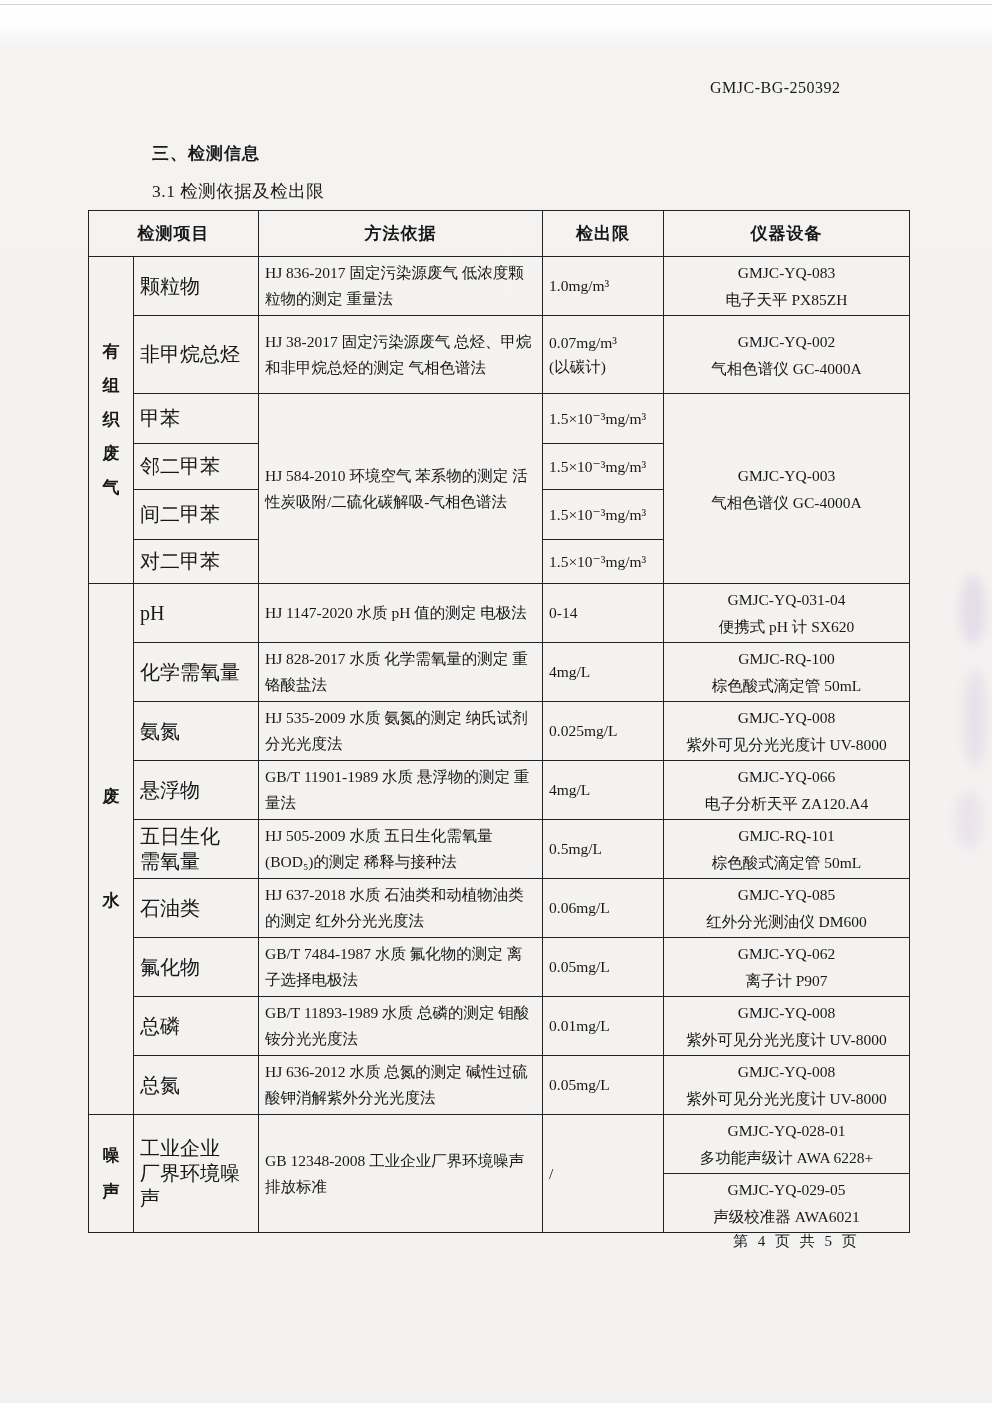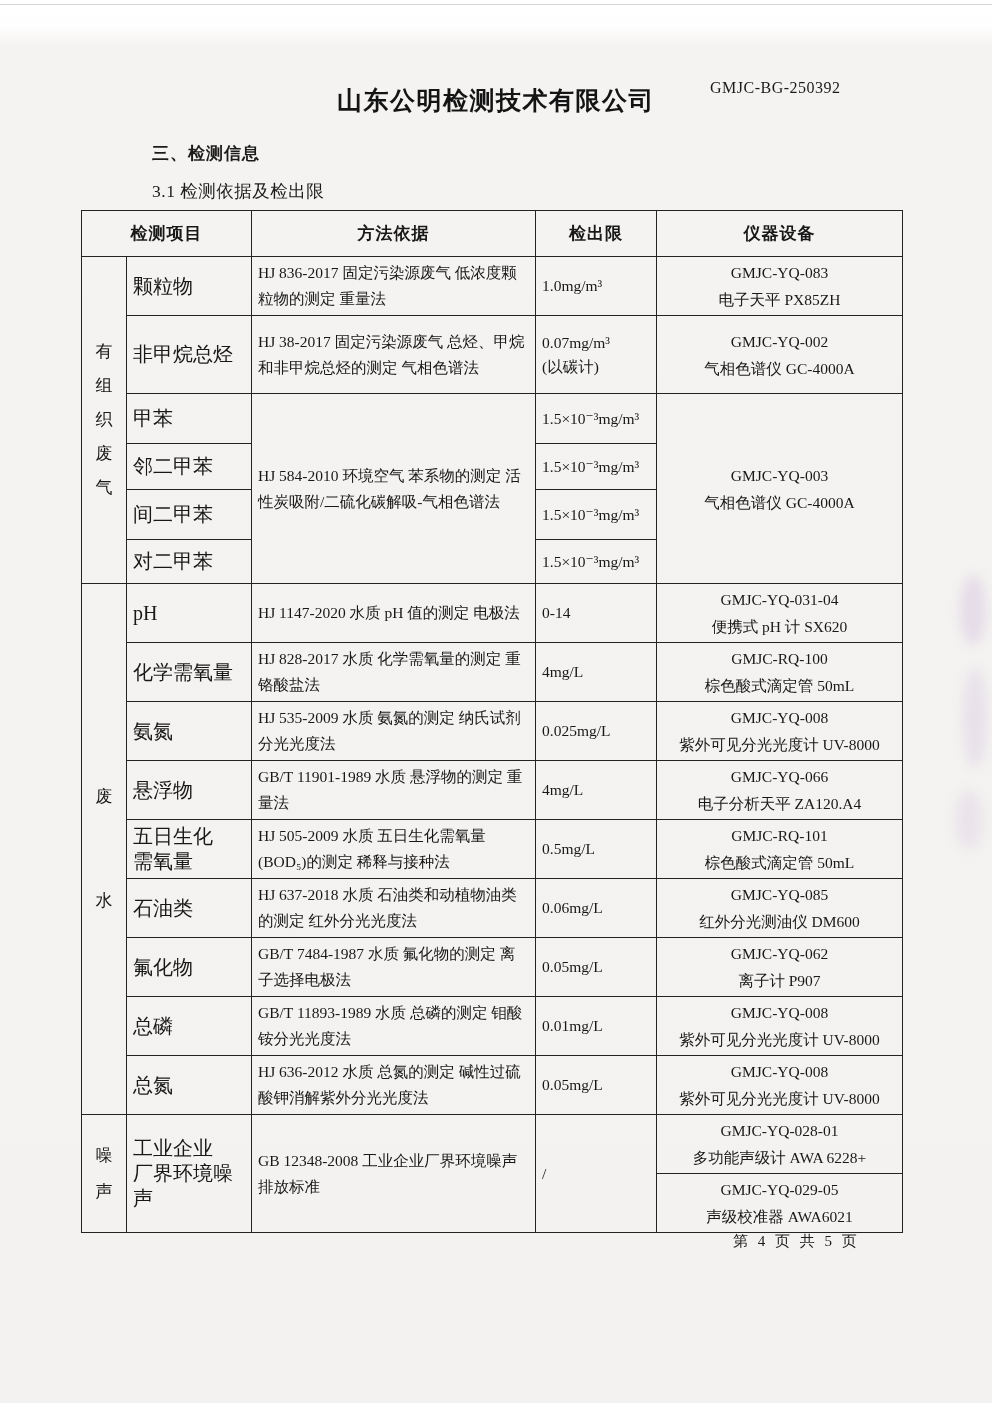--- a/index.html
+++ b/index.html
@@ -12,31 +12,31 @@
   .top-edge{position:absolute;left:0;top:4px;width:100%;height:1px;background:rgba(90,90,90,.25);}
   .report-no{position:absolute;left:710px;top:79px;font-size:16px;letter-spacing:.5px;}
   .company{
     position:absolute;left:0;top:84px;width:100%;text-align:center;
     font-family:"Liberation Sans","DejaVu Sans",sans-serif;
     font-size:25px;font-weight:600;letter-spacing:1.5px;color:#141414;
   }
   .h-section{position:absolute;left:152px;top:142px;font-size:17px;font-weight:bold;letter-spacing:1px;}
   .h-subsection{position:absolute;left:152px;top:179px;font-size:17.5px;font-weight:normal;letter-spacing:.5px;}
   table.report{
-    position:absolute;left:81px;top:210px;width:821px;
+    position:absolute;left:88px;top:210px;width:821px;
     border-collapse:collapse;table-layout:fixed;
     font-size:15.5px;color:#181818;
   }
   table.report td,table.report th{
     border:1.6px solid #232323;padding:2px 6px;
     vertical-align:middle;overflow:hidden;
   }
   th.hdr{font-size:17px;font-weight:bold;text-align:center;letter-spacing:1px;}
   td.group{text-align:center;padding:0;}
-  .vtext{width:1.25em;margin:0 auto;font-weight:normal;font-size:17px;line-height:34px;word-break:break-all;}
+  .vtext{width:1.25em;margin:0 auto;font-weight:bold;font-size:17px;line-height:34px;word-break:break-all;}
   .vtext.water{line-height:104px;}
   .vtext.noise{line-height:36px;}
   td.item{text-align:left;font-size:20px;line-height:25px;padding:2px 4px;}
   td.method{text-align:left;line-height:26px;padding:4px 10px;}
   td.limit{text-align:left;line-height:24px;}
   td.inst{text-align:center;line-height:27px;padding:4px 12px;}
   .footer{position:absolute;left:733px;top:1232px;font-size:15px;letter-spacing:3px;}
   .smudge{position:absolute;border-radius:50%;filter:blur(6px);pointer-events:none;}
   .sm1{left:960px;top:575px;width:26px;height:70px;background:rgba(156,108,190,.16);}
   .sm2{left:963px;top:668px;width:24px;height:100px;background:rgba(156,108,190,.13);}
@@ -45,21 +45,20 @@
 </head>
 <body>
 
 <div class="page">
   <div class="top-edge"></div>
   <div class="smudge sm1"></div>
   <div class="smudge sm2"></div>
   <div class="smudge sm3"></div>
 
   <div class="report-no">GMJC-BG-250392</div>
-  <div class="company">山东公明检测技术有限公司</div>
   <div class="h-section">三、检测信息</div>
   <div class="h-subsection">3.1 检测依据及检出限</div>
 
   <table class="report">
     <colgroup>
       <col style="width:45px">
         <col style="width:125px">
         <col style="width:284px">
         <col style="width:121px">
         <col style="width:246px">

